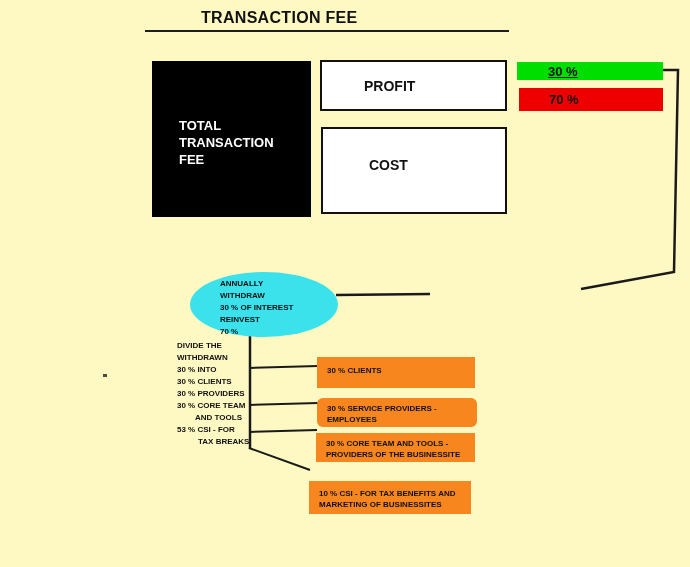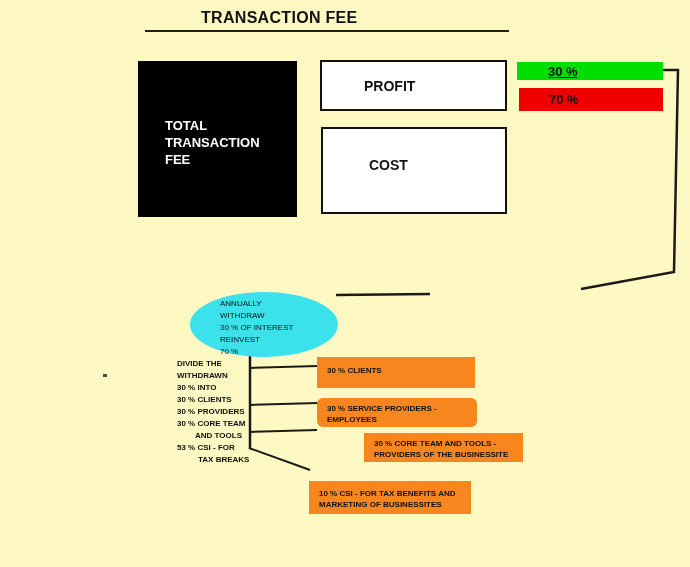--- a/index.html
+++ b/index.html
@@ -6,40 +6,40 @@
   body{font-family:"Liberation Sans","DejaVu Sans",sans-serif;}
   #canvas{position:relative;width:690px;height:567px;background:#fef9c3;overflow:hidden;}
   #canvas *{box-sizing:border-box;}
 
   .abs{position:absolute;}
   .lines-svg{position:absolute;left:0;top:0;z-index:0;pointer-events:none;}
 
   .page-title{left:201px;top:9px;font-size:16px;font-weight:bold;color:#111;letter-spacing:.3px;z-index:2;}
   .title-underline{left:145px;top:30px;width:364px;height:2px;background:#1d1d1d;z-index:2;}
 
-  .total-box{left:138px;top:61px;width:159px;height:156px;background:#000;color:#fff;
+  .total-box{left:152px;top:61px;width:159px;height:156px;background:#000;color:#fff;
     padding:56px 10px 0 27px;font-size:13px;font-weight:bold;line-height:17px;
     white-space:pre-line;z-index:2;}
 
   .outline-box{border:2px solid #111;background:#fff;color:#111;font-weight:bold;
     display:flex;align-items:center;z-index:2;}
   .profit-box{left:320px;top:60px;width:187px;height:51px;font-size:14px;padding-left:42px;}
   .cost-box{left:321px;top:127px;width:186px;height:87px;font-size:14px;padding-left:46px;align-items:flex-start;padding-top:28px;}
 
   .bar{color:#111;font-weight:bold;font-size:13px;line-height:1;display:flex;align-items:center;z-index:2;}
   .bar-green{left:517px;top:62px;width:146px;height:18px;padding-left:31px;}
   .bar-red{left:519px;top:88px;width:144px;height:23px;padding-left:30px;}
 
-  .ellipse{border-radius:50%;color:#111;font-weight:normal;white-space:pre-line;z-index:2;margin-top:20px;}
+  .ellipse{border-radius:50%;color:#111;font-weight:bold;white-space:pre-line;z-index:2;}
   .ellipse-cyan{left:190px;top:272px;width:148px;height:65px;font-size:8px;line-height:12px;
     padding:6px 8px 0 30px;}
   .ellipse-yellow{left:427px;top:277px;width:157px;height:37px;font-size:7.5px;line-height:10px;
     padding:4px 6px 0 45px;}
 
-  .divide-note{left:177px;top:358px;width:75px;font-size:8px;font-weight:bold;color:#111;
+  .divide-note{left:177px;top:340px;width:75px;font-size:8px;font-weight:bold;color:#111;
     line-height:12px;z-index:2;}
   .divide-note .ln{display:block;}
   .divide-note .indent1{padding-left:18px;}
   .divide-note .indent2{padding-left:21px;}
 
   .alloc-box{color:#111;font-weight:bold;font-size:8px;line-height:11px;white-space:pre-line;z-index:2;
     padding:8px 8px 0 10px;}
   .alloc-1{left:317px;top:357px;width:158px;height:31px;}
   .alloc-2{left:317px;top:398px;width:160px;height:29px;padding-top:5px;}
   .alloc-3{left:316px;top:433px;width:159px;height:29px;padding-top:5px;}
@@ -94,20 +94,20 @@
     <span class="ln">30 % PROVIDERS</span>
     <span class="ln">30 % CORE TEAM</span>
     <span class="ln indent1">AND TOOLS</span>
     <span class="ln">53 % CSI - FOR</span>
     <span class="ln indent2">TAX BREAKS</span>
   </div>
 
   <div class="abs alloc-box alloc-1" style="background: rgb(246, 134, 29);">30 % CLIENTS</div>
   <div class="abs alloc-box alloc-2" style="background: rgb(246, 134, 29); border-radius: 6px;">30 % SERVICE PROVIDERS -
 EMPLOYEES</div>
-  <div class="abs alloc-box alloc-3" style="background: rgb(246, 134, 29); margin-left: 48px;">30 % CORE TEAM AND TOOLS -
+  <div class="abs alloc-box alloc-3" style="background: rgb(246, 134, 29);">30 % CORE TEAM AND TOOLS -
 PROVIDERS OF THE BUSINESSITE</div>
   <div class="abs alloc-box alloc-4" style="background: rgb(246, 134, 29);">10 % CSI - FOR TAX BENEFITS AND
 MARKETING OF BUSINESSITES</div>
 
   <div class="abs stray-dot"></div>
 
 </div>
 
 </body></html>

